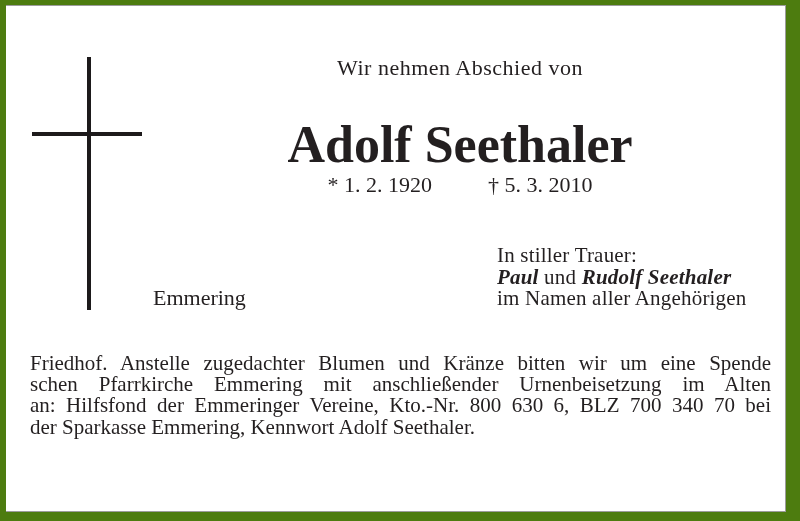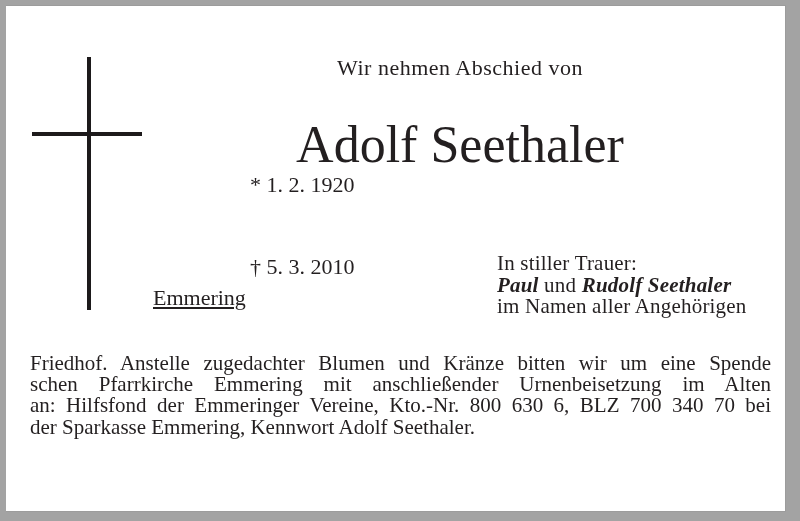--- a/index.html
+++ b/index.html
@@ -1,21 +1,21 @@
 <!DOCTYPE html>
 <html lang="de"><head>
 <meta charset="utf-8">
 <title>Traueranzeige</title>
 <style>
   html, body { margin: 0; padding: 0; background: #e8e8e8; }
   .stage {
     position: relative;
     width: 800px;
     height: 521px;
-    background: #a3a3a3;            
+    background: #4d7c0f;            
     overflow: hidden;
     font-family: "Liberation Serif", "DejaVu Serif", serif;
     color: #231f20;
   }
   
   .paper {
     position: absolute;
     left: 6px; top: 5px;
     width: 780px; height: 507px;
     box-sizing: border-box;
@@ -42,40 +42,39 @@
     text-align: center;
     font-size: 22px; line-height: 26px;
     letter-spacing: 0.5px;
   }
   .name {
     position: absolute;
     left: 250px; top: 118px; width: 420px;
     margin: 0;
     text-align: center;
     font-size: 52px; line-height: 54px;
-    font-weight: normal;
+    font-weight: bold;
   }
   .dates {
     position: absolute;
     left: 250px; top: 172px; width: 420px;
     display: flex; justify-content: center; gap: 56px;
-    font-size: 22px; line-height: 26px; flex-direction: column;
+    font-size: 22px; line-height: 26px;
   }
   .mourning {
     position: absolute;
     left: 497px; top: 245px;
     font-size: 21px; line-height: 21.5px;
     letter-spacing: 0.2px;
-    margin-top: 8px;
   }
   .mourning .bold { font-weight: bold; font-style: italic; }
   .place {
     position: absolute;
     left: 153px; top: 287px;
-    font-size: 22px; line-height: 21.5px; text-decoration: underline;
+    font-size: 22px; line-height: 21.5px;
   }
   .announcement {
     position: absolute;
     left: 30px; top: 353px; width: 741px;
     font-size: 21px; line-height: 21.2px;
   }
   .announcement .jline {
     text-align: justify;
     text-align-last: justify;
     white-space: nowrap;

